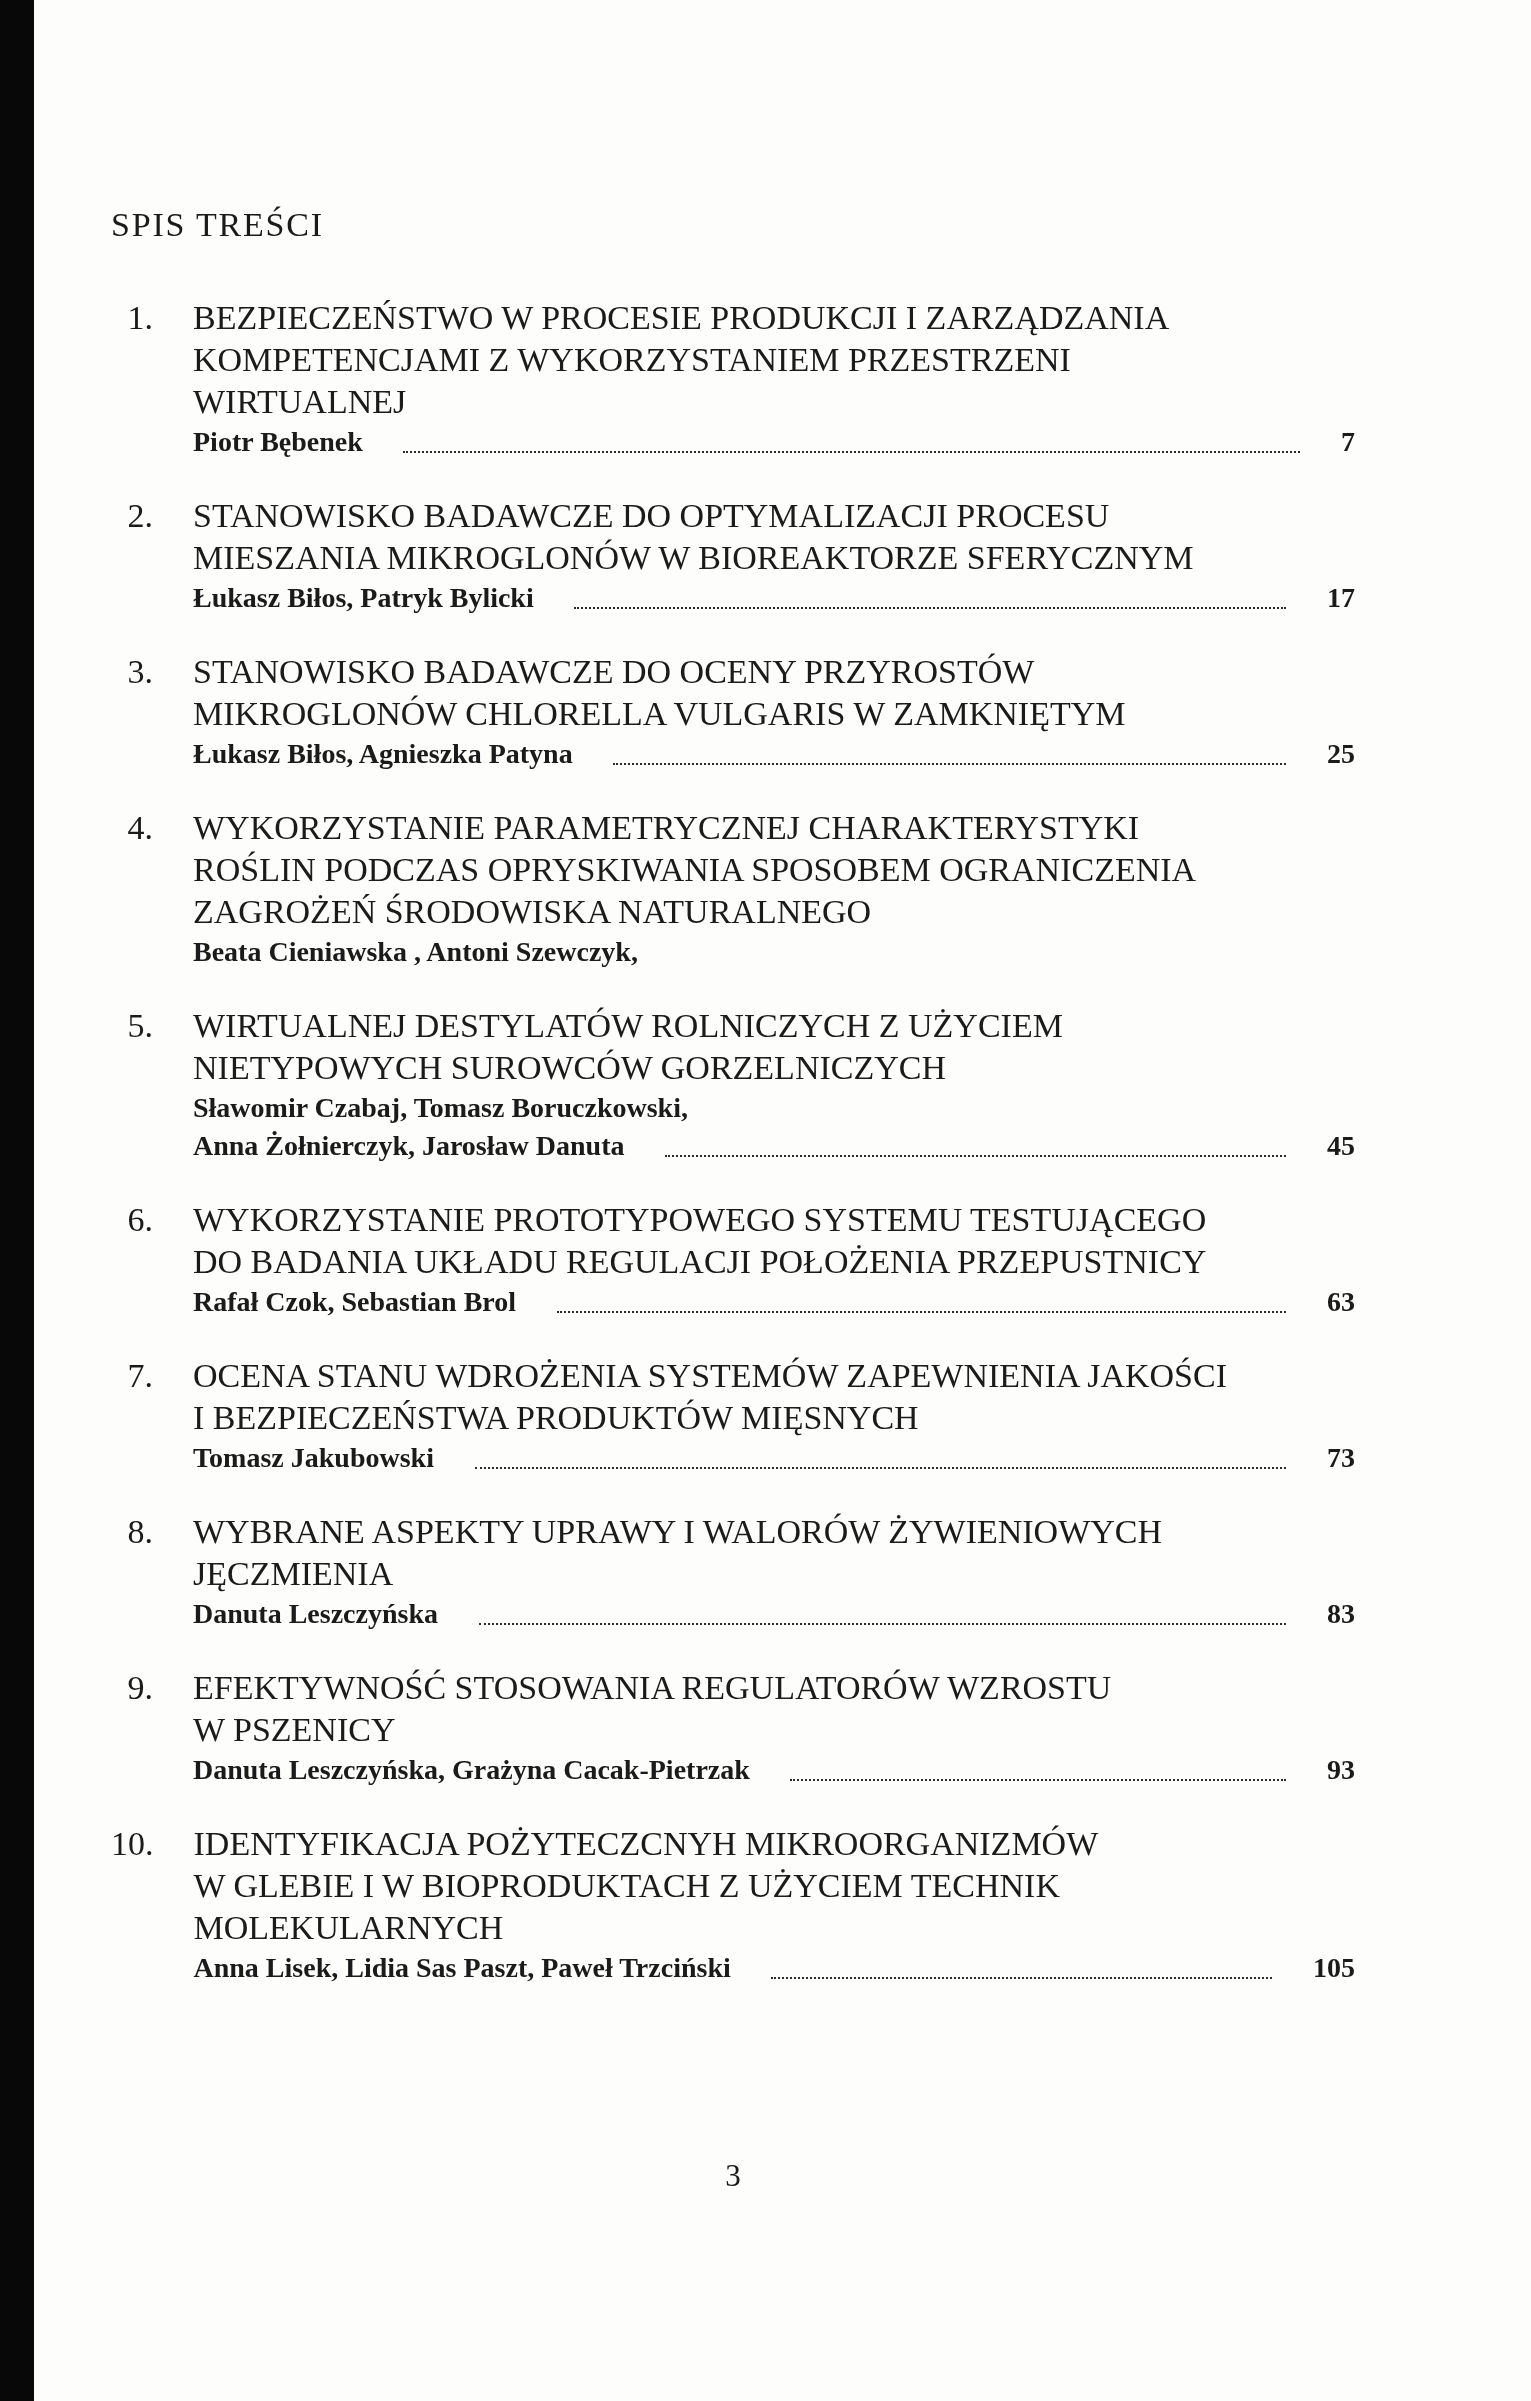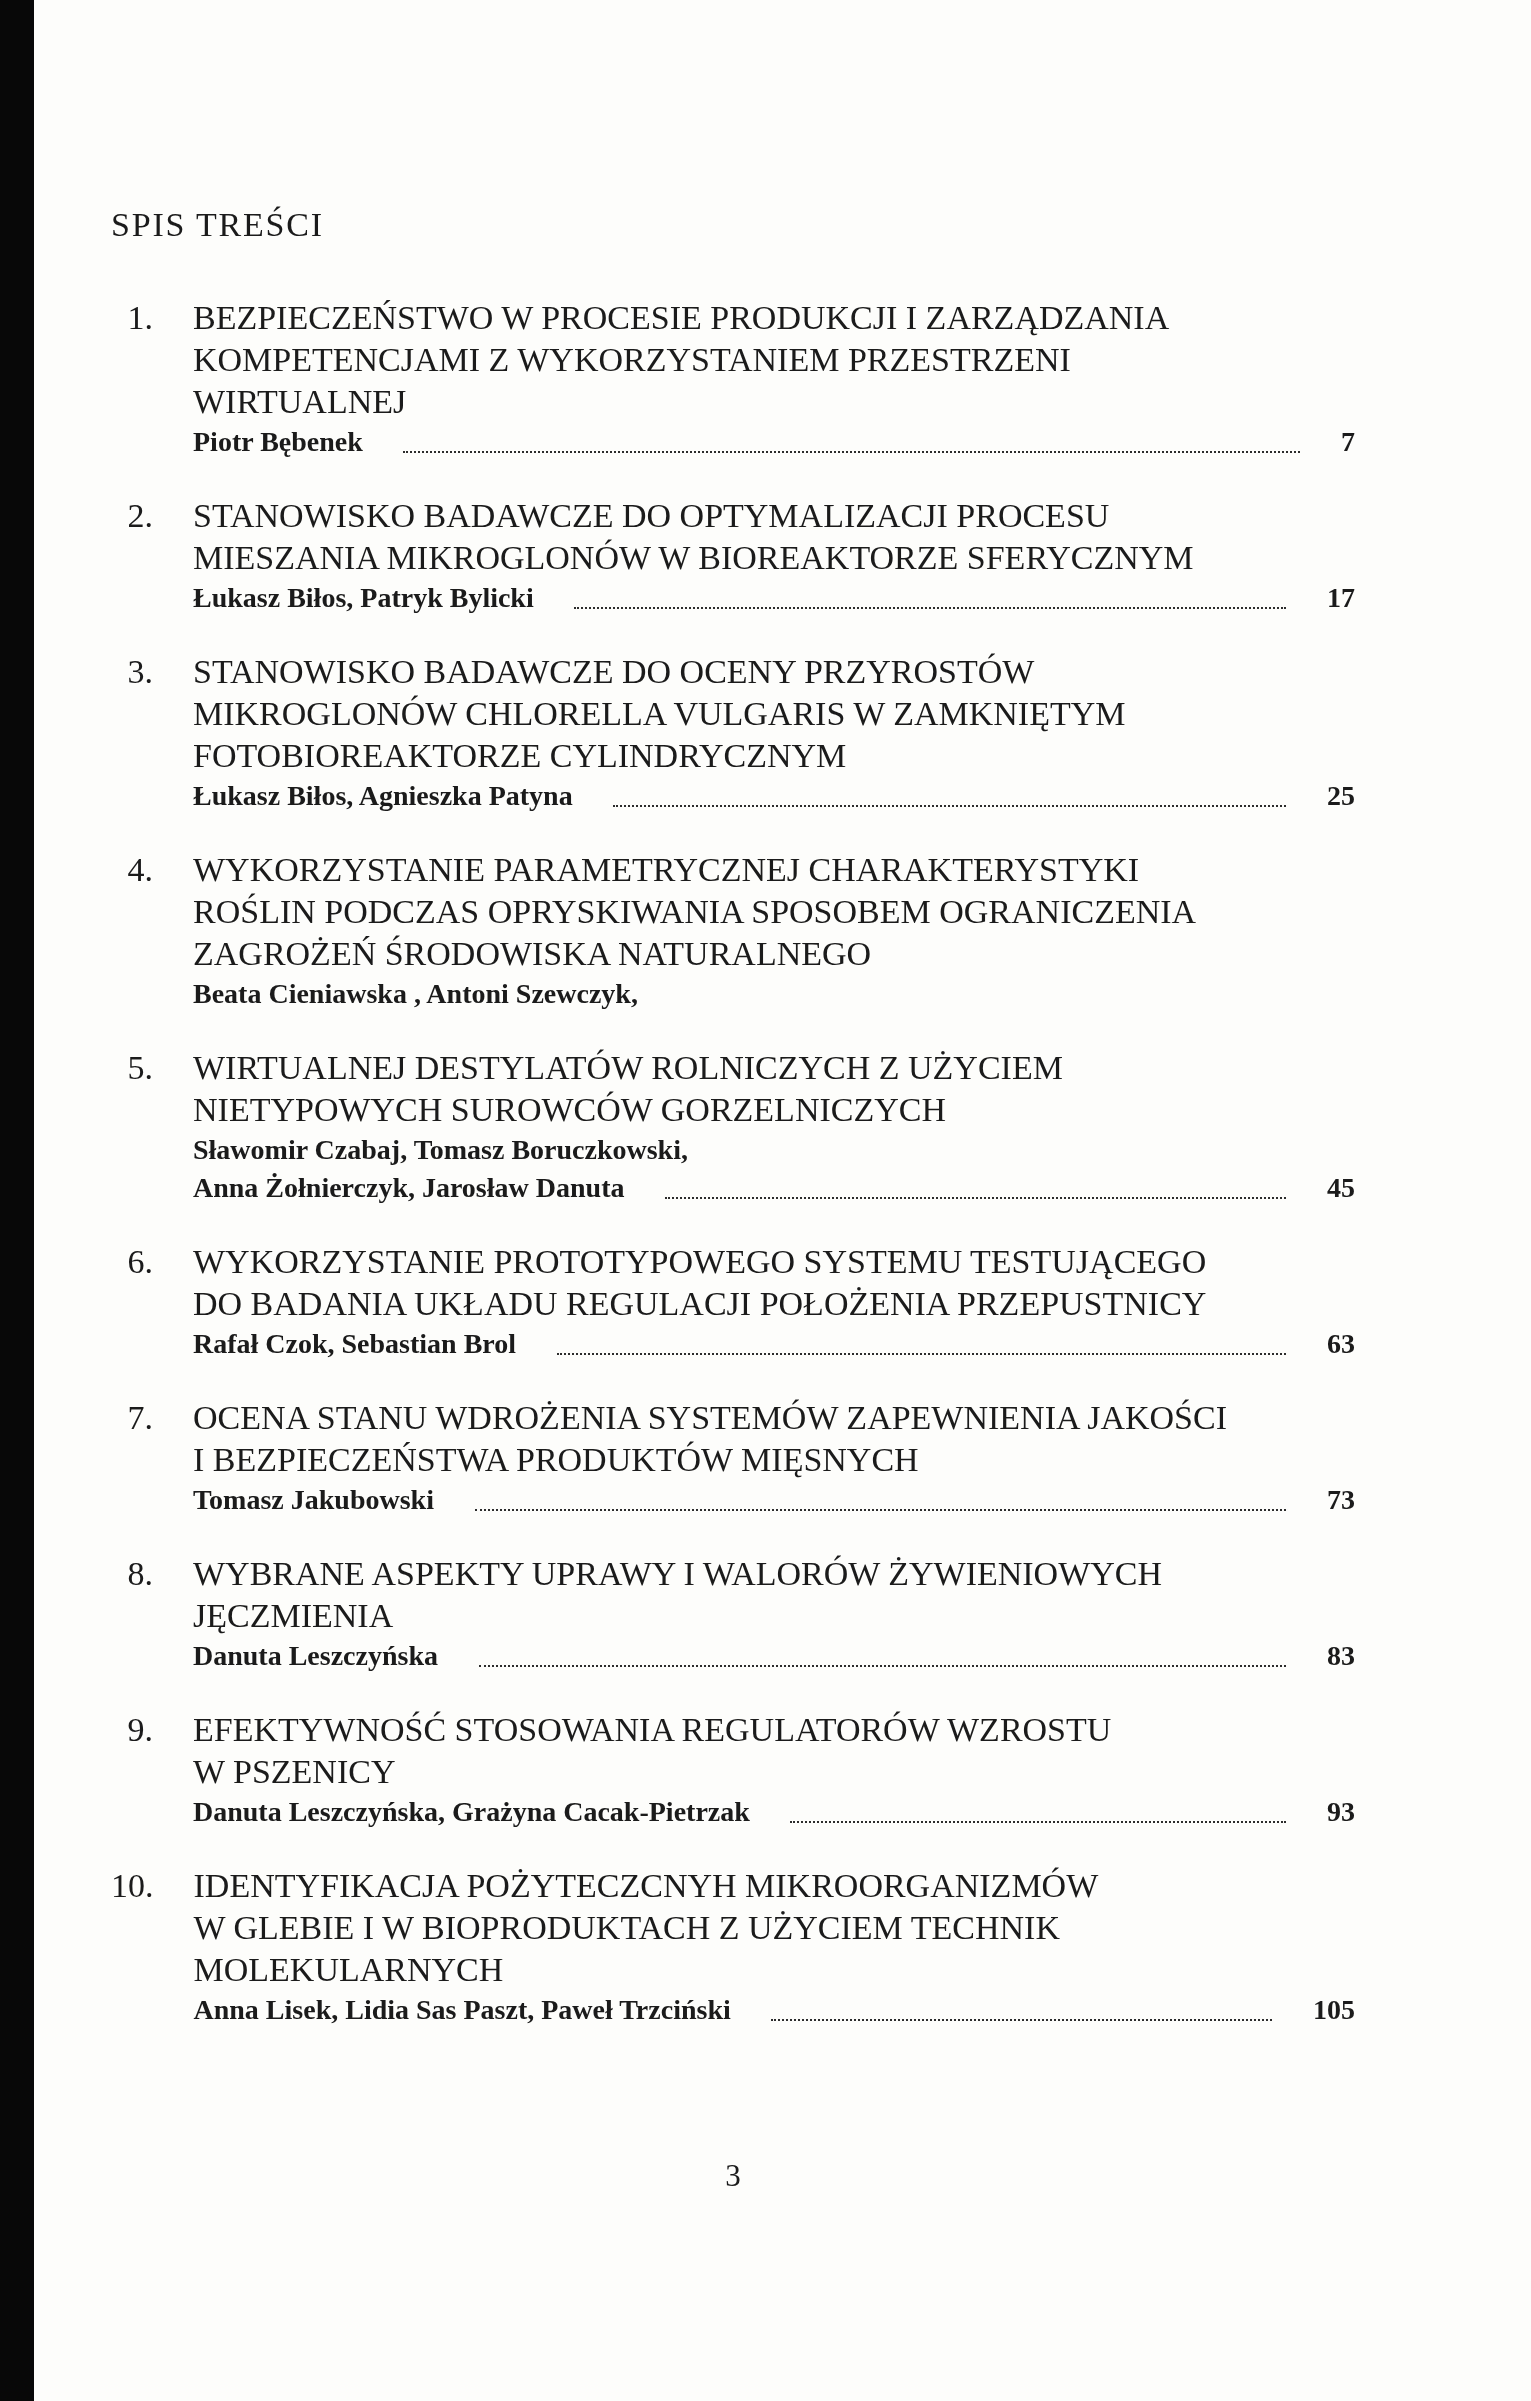--- a/index.html
+++ b/index.html
@@ -124,21 +124,20 @@
               <span class="leader"></span>
               <span class="page-ref">17</span>
             </div>
           </div>
         </div>
         <div class="entry">
           <div class="entry-num">3.</div>
           <div class="entry-body">
             <div class="title-line">STANOWISKO BADAWCZE DO OCENY PRZYROSTÓW</div>
             <div class="title-line">MIKROGLONÓW CHLORELLA VULGARIS W ZAMKNIĘTYM</div>
-            <div class="title-line">FOTOBIOREAKTORZE CYLINDRYCZNYM</div>
             <div class="author-row">
               <span class="authors">Łukasz Biłos, Agnieszka Patyna</span>
               <span class="leader"></span>
               <span class="page-ref">25</span>
             </div>
           </div>
         </div>
         <div class="entry">
           <div class="entry-num">4.</div>
           <div class="entry-body">

